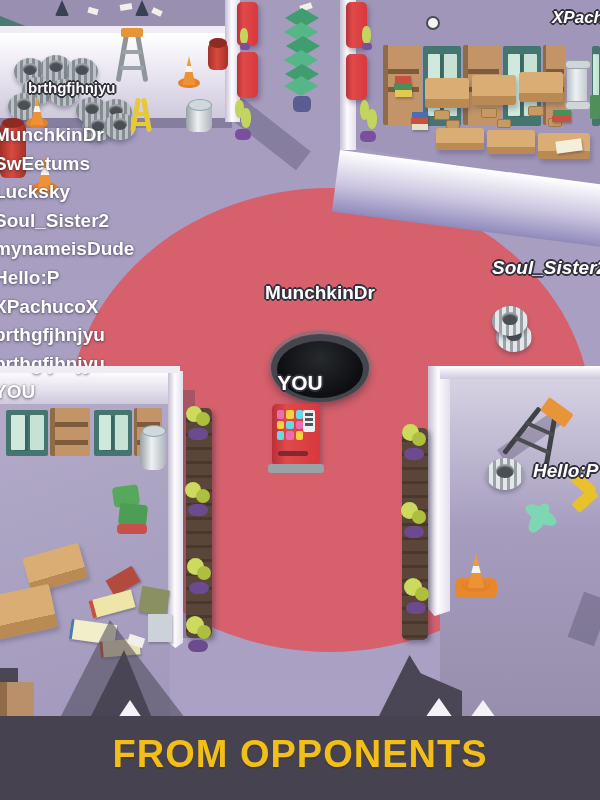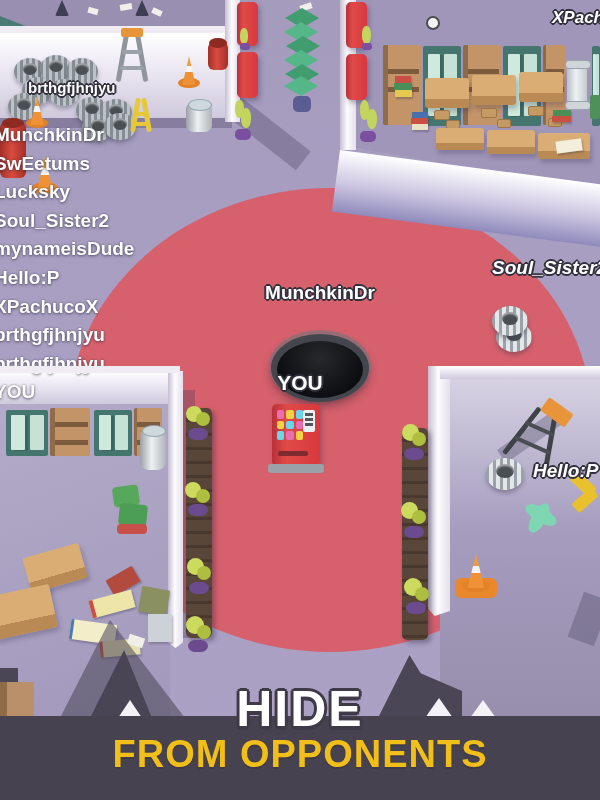--- a/index.html
+++ b/index.html
@@ -353,15 +353,14 @@
   <div class="lb-item">Soul_Sister2</div>
   <div class="lb-item">mynameisDude</div>
   <div class="lb-item">Hello:P</div>
   <div class="lb-item">XPachucoX</div>
   <div class="lb-item">brthgfjhnjyu</div>
   <div class="lb-item">brthgfjhnjyu</div>
   <div class="lb-item">YOU</div>
  </div>
 
  <div class="abs banner"></div>
- <div class="abs headline1">HIDE</div>
  <div class="abs headline2">FROM OPPONENTS</div>
 </div>
 
 </body></html>

